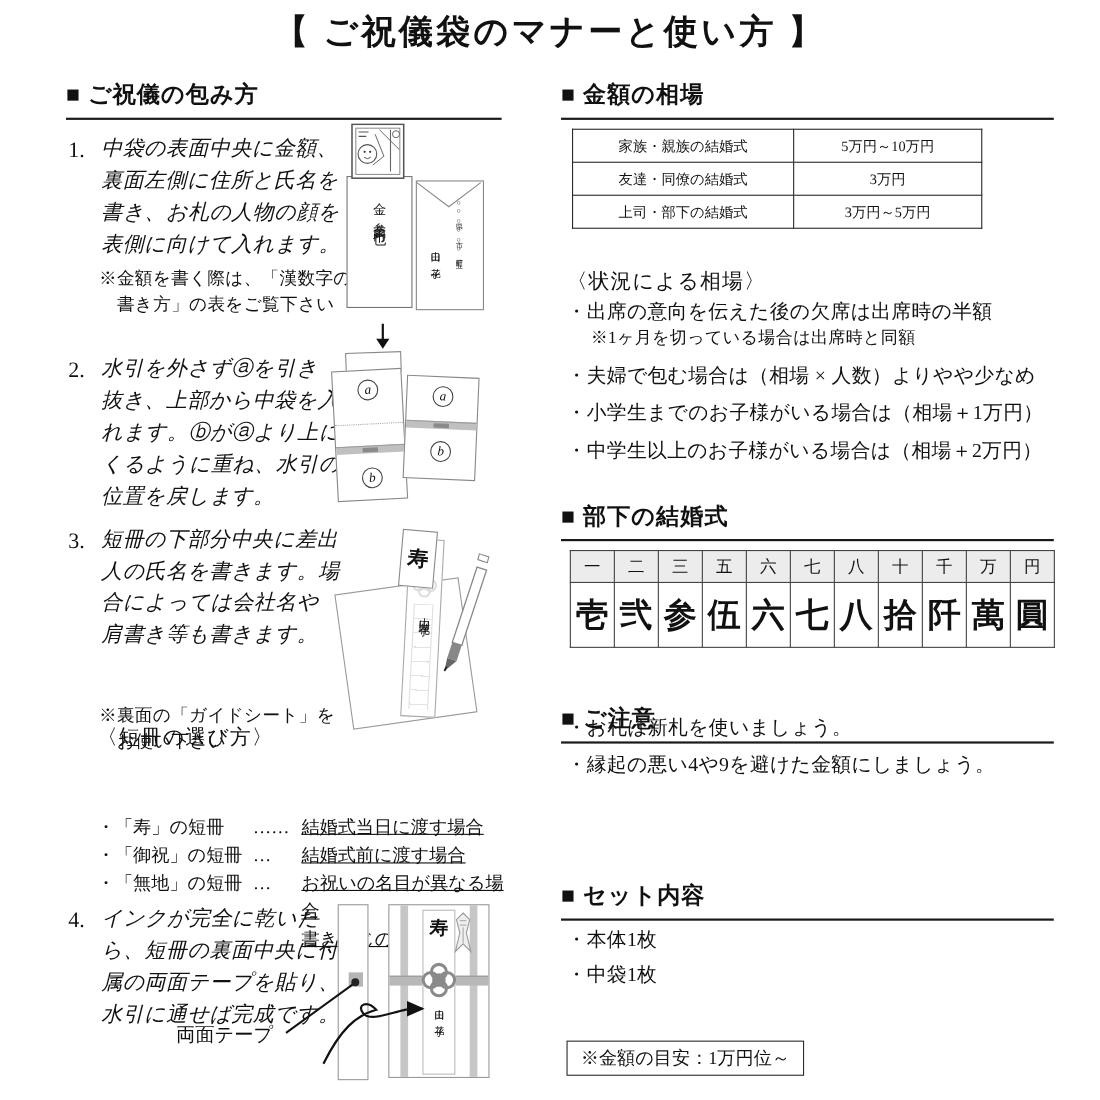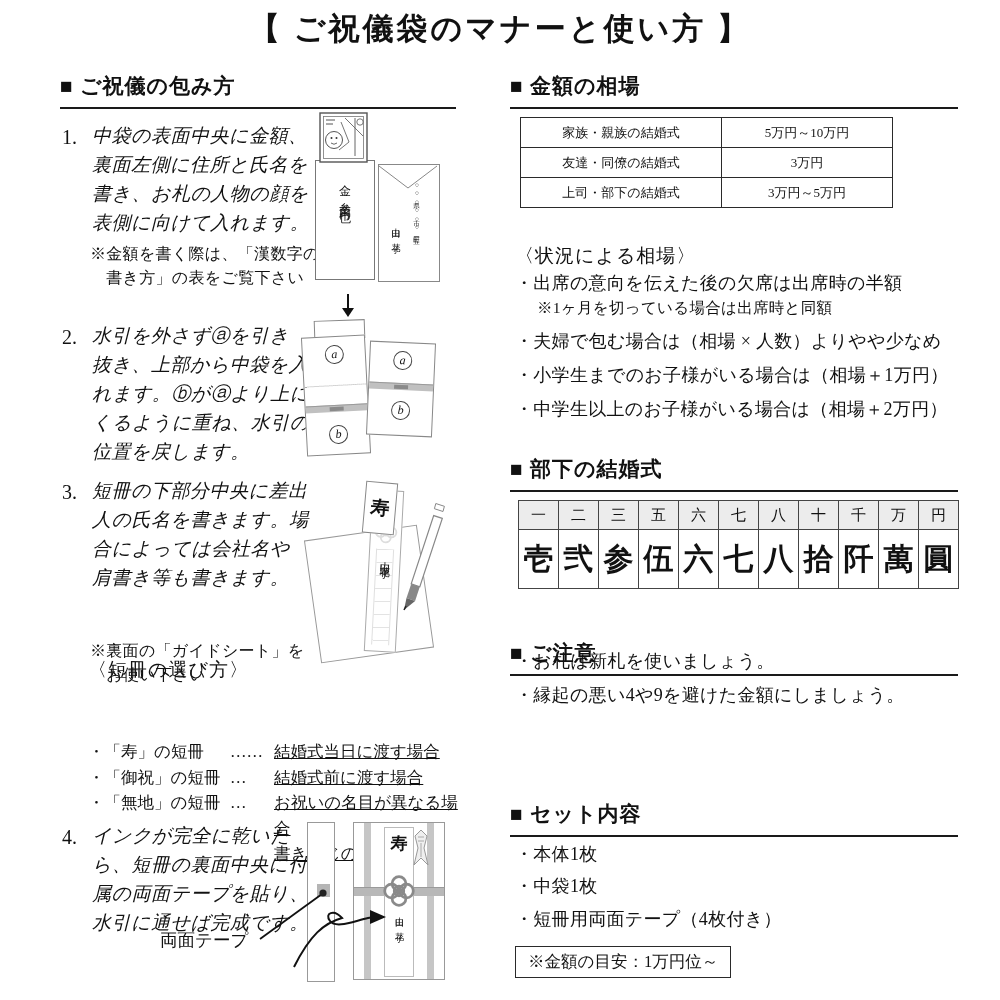--- a/index.html
+++ b/index.html
@@ -297,17 +297,16 @@
     <div class="sec-h" style="top:538px;margin-top:29px;">■ ご注意</div>
     <div class="bullets" style="top:578px;width:447px;">
       <div class="bullet">・お札は新札を使いましょう。</div>
       <div class="bullet">・縁起の悪い4や9を避けた金額にしましょう。</div>
     </div>
 
     <div class="sec-h" style="top:728px;">■ セット内容</div>
     <div class="bullets" style="top:771px;width:447px;">
       <div class="bullet" style="margin-bottom:9px;">・本体1枚</div>
       <div class="bullet" style="margin-bottom:9px;">・中袋1枚</div>
-      <div class="bullet" style="margin-bottom:9px;">・短冊用両面テープ（4枚付き）</div>
     </div>
     <div class="setnote" style="top:874px;">※金額の目安：1万円位～</div>
   </div>
 </div>
 
 </body></html>

